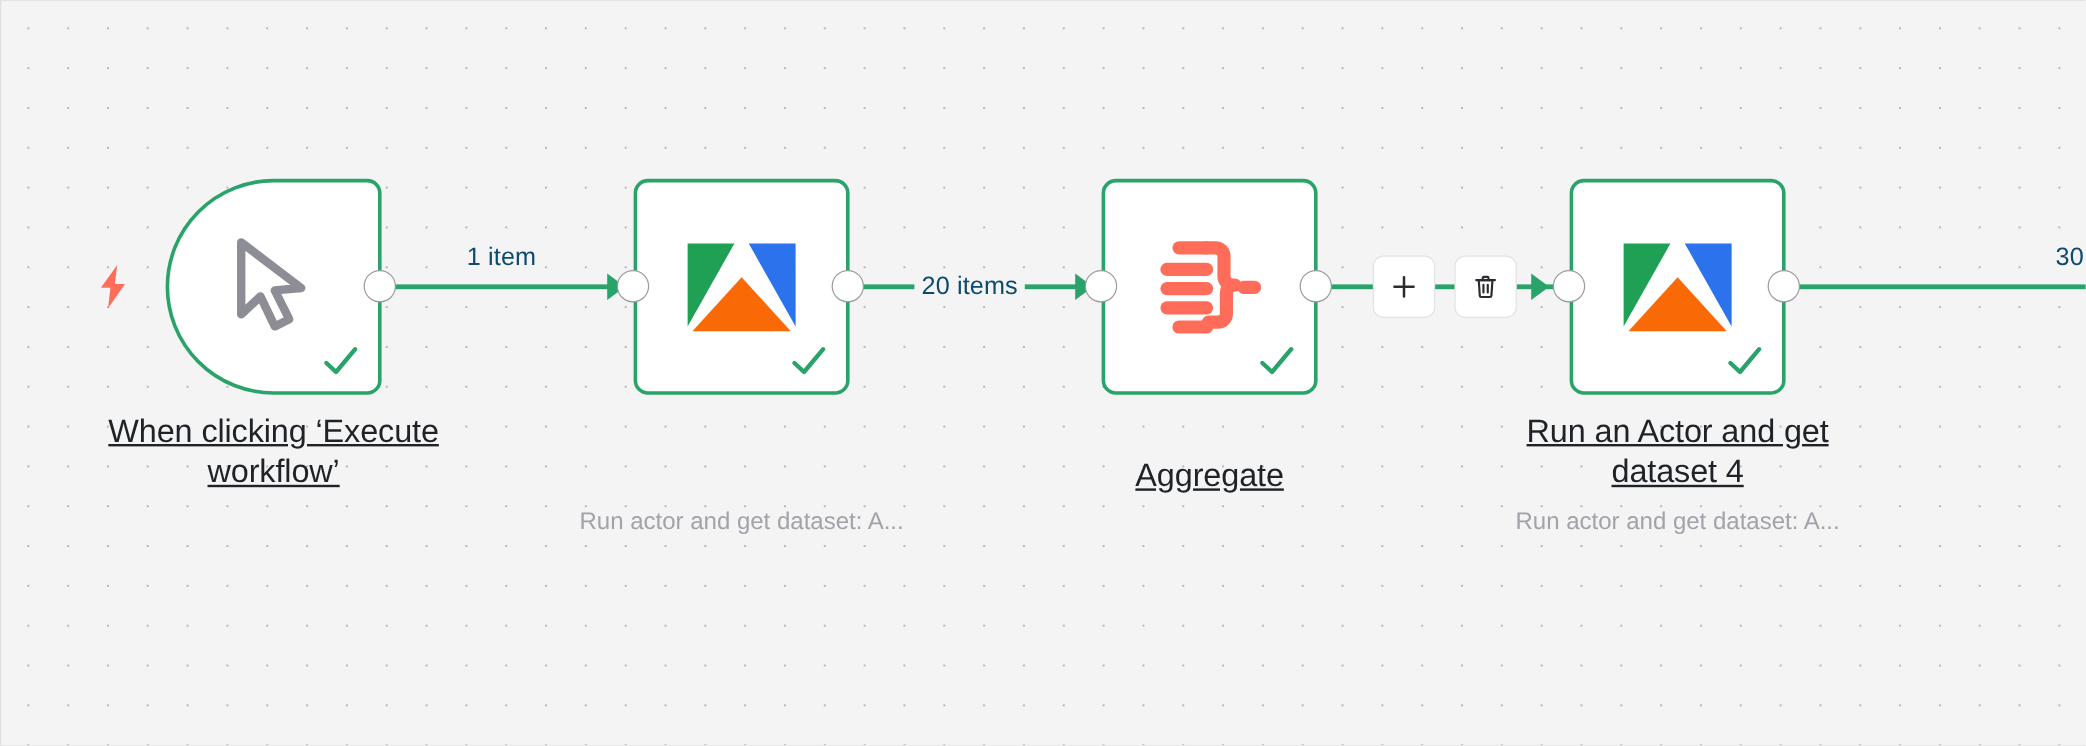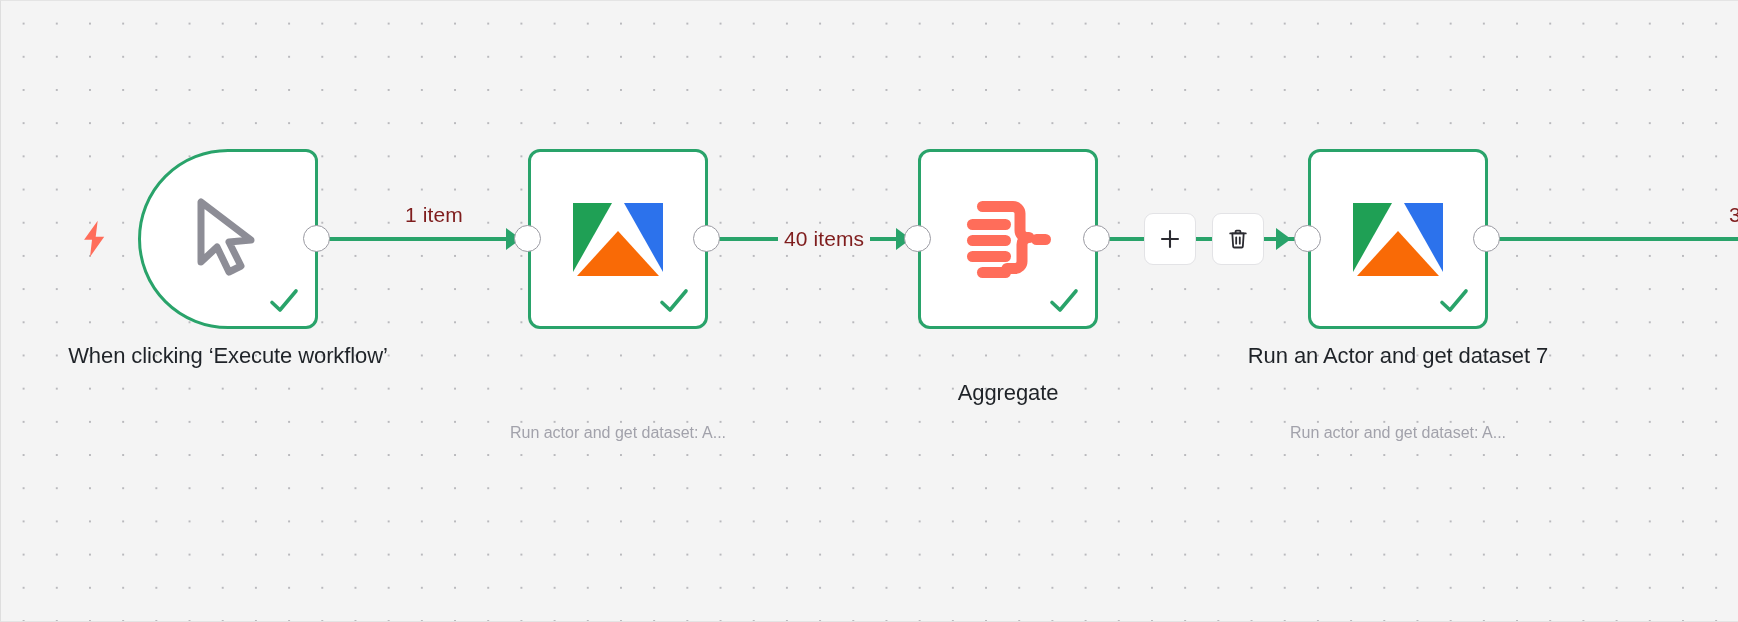--- a/index.html
+++ b/index.html
@@ -23,24 +23,23 @@
   
   .conn{position:absolute;background:#29a36a;height:3.5px;z-index:1;}
   .conn-arrow{
     position:absolute;width:0;height:0;z-index:2;
     border-top:11px solid transparent;
     border-bottom:11px solid transparent;
     border-left:15px solid #29a36a;
   }
   .conn-label{
     position:absolute;z-index:6;
-    font-size:21px;color:#7f1d1d;white-space:nowrap;
+    font-size:21px;color:#0c4a6e;white-space:nowrap;
     background:#f4f4f4;padding:0 6px;
     letter-spacing:.1px;
-    margin-left:16px;
   }
 
   
   .dot{
     position:absolute;width:27px;height:27px;border-radius:50%;
     background:#fff;border:1.8px solid #9a9aa2;
     box-sizing:border-box;z-index:5;
   }
 
   
@@ -53,27 +52,28 @@
   .node.trigger{
     border-radius:90px 12px 12px 90px;
   }
   .node-check{
     position:absolute;right:14px;bottom:8px;
     width:34px;height:34px;
   }
   .node-title{
     position:absolute;z-index:4;
     width:330px;text-align:center;
-    font-size:22px;line-height:1.27;color:#1f2328;
+    font-size:27px;line-height:1.27;color:#1f2328;
     letter-spacing:-.1px;
+    text-decoration:underline;
   }
   .node-sub{
     position:absolute;z-index:4;
     width:400px;text-align:center;
-    font-size:16px;color:#a2a2ab;white-space:nowrap;
+    font-size:20px;color:#a2a2ab;white-space:nowrap;
     overflow:hidden;
   }
 
   
   .bolt{position:absolute;z-index:4;width:34px;height:40px;}
 
   
   .conn-btn{
     position:absolute;z-index:7;
     width:52px;height:52px;background:#fff;
@@ -87,21 +87,21 @@
 <body>
 
 <div id="canvas">
 
   <div class="conn" style="left:328px;top:236px;width:190px;"></div>
   <div class="conn-arrow" style="left:505px;top:227px;"></div>
   <div class="conn-label" style="left:382px;top:202px;">1 item</div>
 
   <div class="conn" style="left:718px;top:236px;width:190px;"></div>
   <div class="conn-arrow" style="left:895px;top:227px;"></div>
-  <div class="conn-label" style="left:761px;top:226px;">40 items</div>
+  <div class="conn-label" style="left:761px;top:226px;">20 items</div>
 
   <div class="conn" style="left:1108px;top:236px;width:190px;"></div>
   <div class="conn-arrow" style="left:1275px;top:227px;"></div>
 
   <div class="conn-btn" style="left:1143px;top:212px;">
     <svg width="24" height="24" viewBox="0 0 24 24">
       <path d="M12 4v16M4 12h16" stroke="#2b2b31" stroke-width="2.1" stroke-linecap="round"></path>
     </svg>
   </div>
 
@@ -164,21 +164,21 @@
   <div class="node" style="left:1307px;top:148px;">
     <svg width="94" height="78" viewBox="0 0 94 78">
       <path d="M2 72 L2 3 L41 3 Z" fill="#1fa055"></path>
       <path d="M92 72 L92 3 L53 3 Z" fill="#2c72ec"></path>
       <path d="M47 31 L88 76 L6 76 Z" fill="#f96a06"></path>
     </svg>
     <svg class="node-check" viewBox="0 0 34 34">
       <path d="M5 18.5 L13 26 L29 7" fill="none" stroke="#29a36a" stroke-width="3.6" stroke-linecap="round" stroke-linejoin="round"></path>
     </svg>
   </div>
-  <div class="node-title" style="left:1232px;top:341px;">Run an Actor and get dataset 7</div>
+  <div class="node-title" style="left:1232px;top:341px;">Run an Actor and get dataset 4</div>
   <div class="node-sub" style="left:1197px;top:423px;">Run actor and get dataset: A...</div>
 
   <div class="dot" style="left:302px;top:224px;"></div>
   <div class="dot" style="left:513px;top:224px;"></div>
   <div class="dot" style="left:692px;top:224px;"></div>
   <div class="dot" style="left:903px;top:224px;"></div>
   <div class="dot" style="left:1082px;top:224px;"></div>
   <div class="dot" style="left:1293px;top:224px;"></div>
   <div class="dot" style="left:1472px;top:224px;"></div>
 

